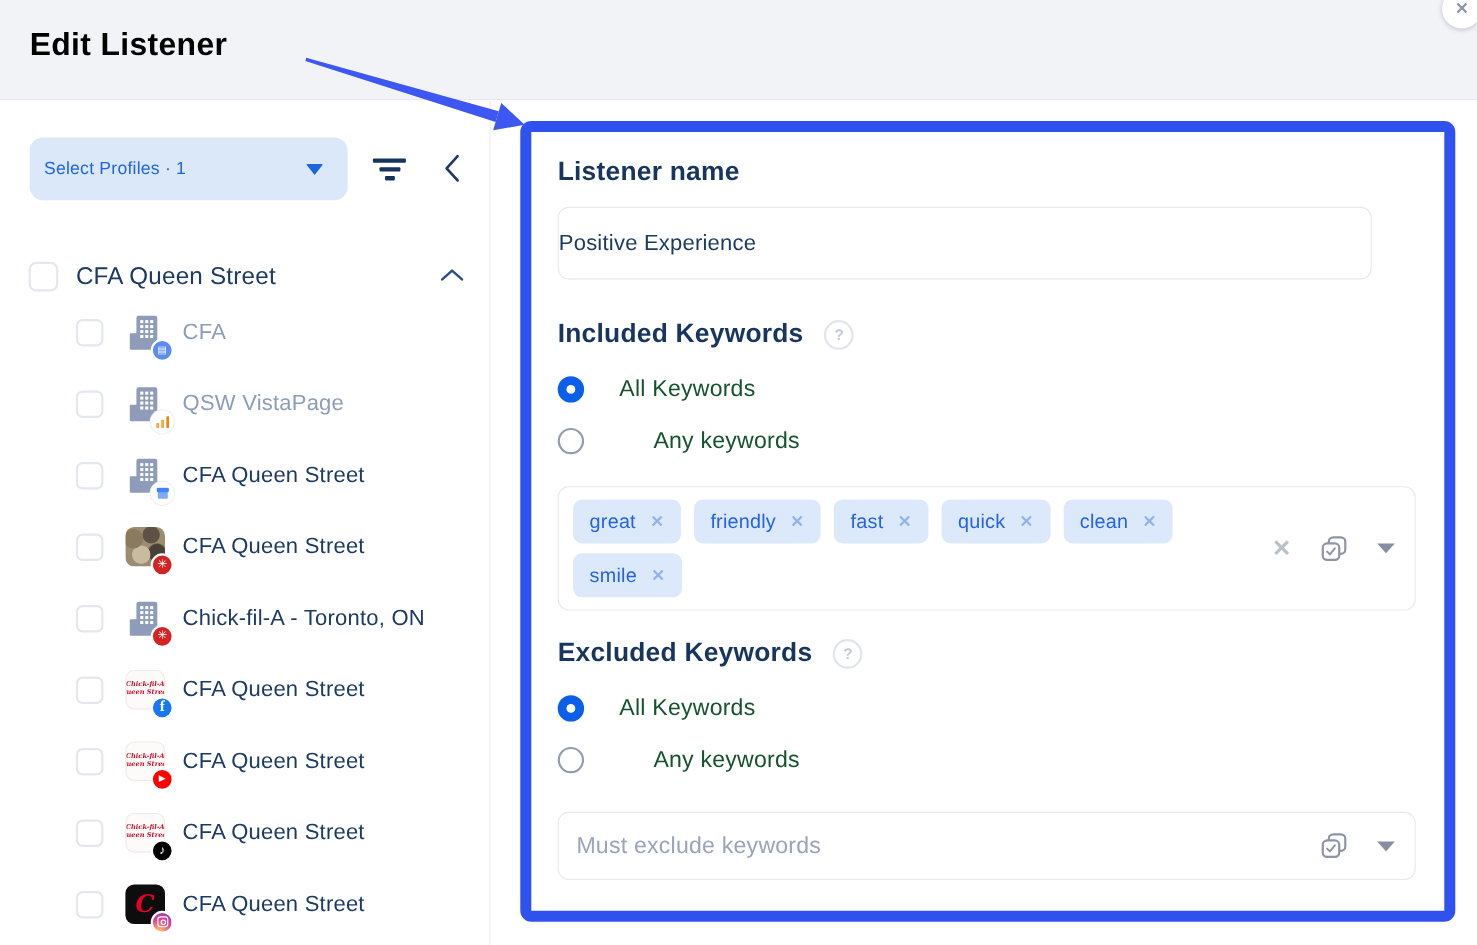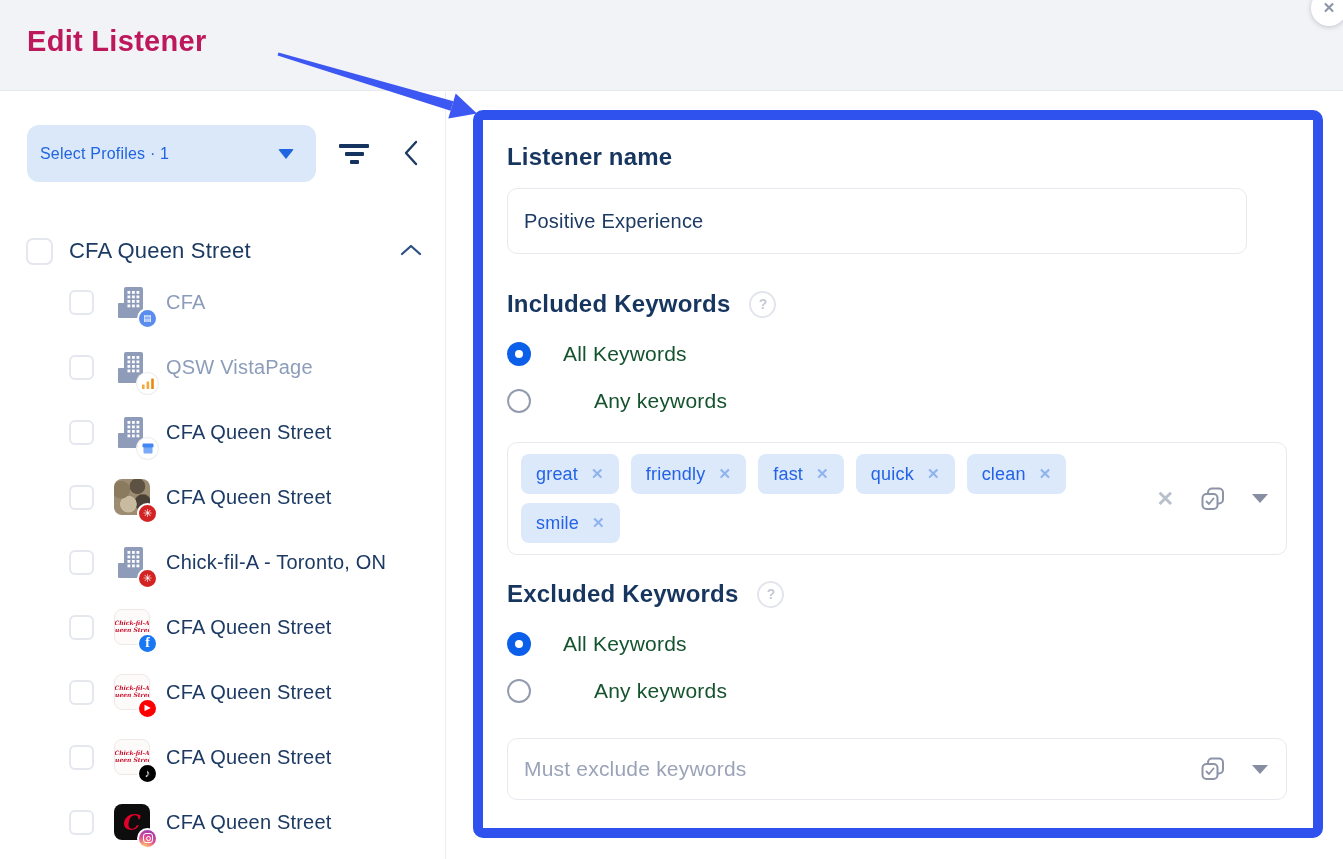--- a/index.html
+++ b/index.html
@@ -10,21 +10,21 @@
     -webkit-font-smoothing:antialiased;
   }
 
   
   .header {
     position:absolute; top:0; left:0; right:0; height:91px;
     background:#f2f3f7; border-bottom:1px solid #e7e9ef;
   }
   .page-title {
     position:absolute; left:27px; top:25px;
-    font-size:29px; font-weight:600; color:#be185d; letter-spacing:.3px;
+    font-size:29px; font-weight:600; color:#000000; letter-spacing:.3px;
   }
   .close-btn {
     position:absolute; top:-10px; right:-4px; width:36px; height:36px;
     border-radius:50%; background:#fff; box-shadow:0 1px 5px rgba(40,50,80,.25);
     display:flex; align-items:center; justify-content:center;
     color:#8d94a8; font-size:15px; font-weight:bold; cursor:pointer; z-index:30;
   }
 
   
   .arrow-overlay { position:absolute; left:0; top:0; width:1343px; height:859px; pointer-events:none; z-index:20; }
@@ -124,21 +124,21 @@
   }
   .section-title { font-size:24px; font-weight:600; color:#17365f; letter-spacing:.2px; }
   .title-row { display:flex; align-items:center; gap:19px; }
   .help-icon {
     width:27px; height:27px; border-radius:50%; border:2px solid #e2e5eb;
     color:#c3c8d4; font-size:14px; font-weight:bold; display:flex; align-items:center; justify-content:center;
     cursor:pointer; background:#fff;
   }
   .name-input {
     margin-top:17px; width:740px; height:66px; border:1px solid #e8e9ee; border-radius:10px;
-    font-family:inherit; font-size:20px; color:#1c3a63; padding:0 16px; letter-spacing:.2px; outline:none; display:block;
+    font-family:inherit; font-size:20px; color:#1c3a63; padding:0 0; letter-spacing:.2px; outline:none; display:block;
   }
   .mt-section { margin-top:36px; }
   .radio-row { display:flex; align-items:center; margin-top:24px; cursor:pointer; width:max-content; }
   .radio-row + .radio-row { margin-top:23px;gap:31px; }
   .radio {
     width:24px; height:24px; border-radius:50%; border:2px solid #939cae; background:#fff; flex:none; position:relative;
   }
   .radio.checked { border:none; background:#0c5fe8; }
   .radio.checked:after {
     content:""; position:absolute; left:50%; top:50%; width:8px; height:8px; margin:-4px 0 0 -4px;

